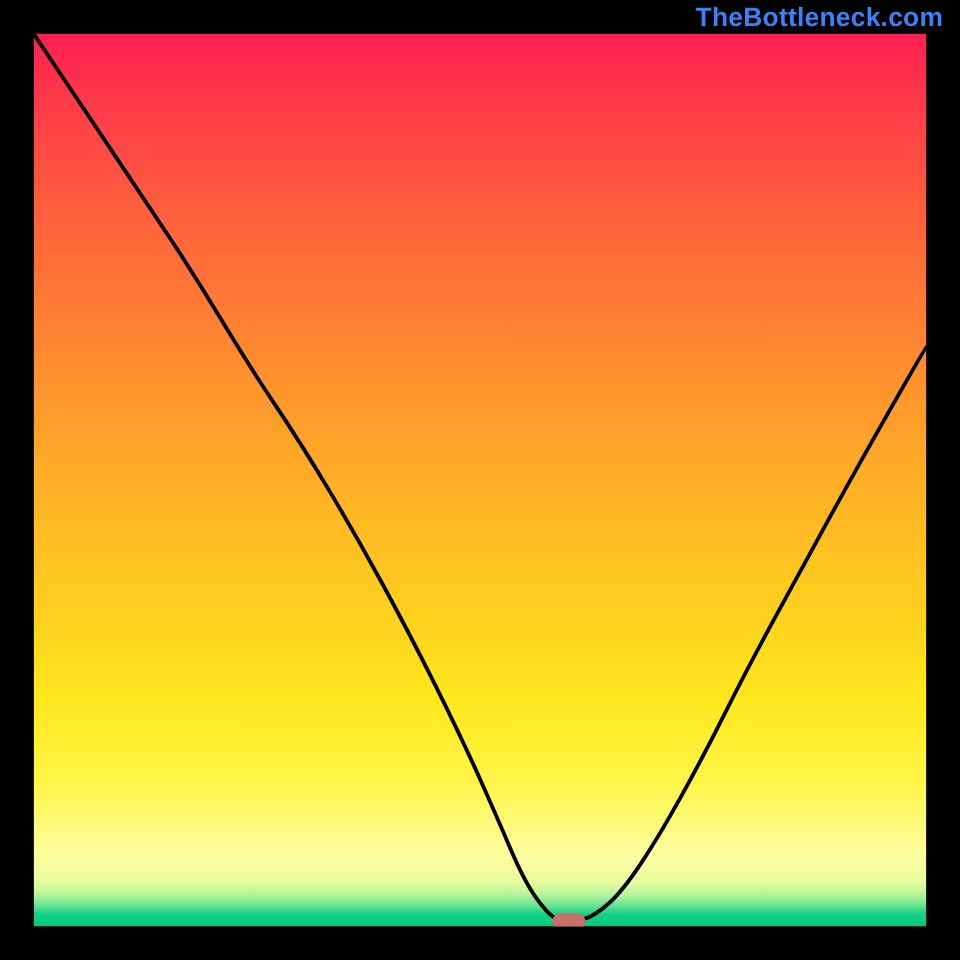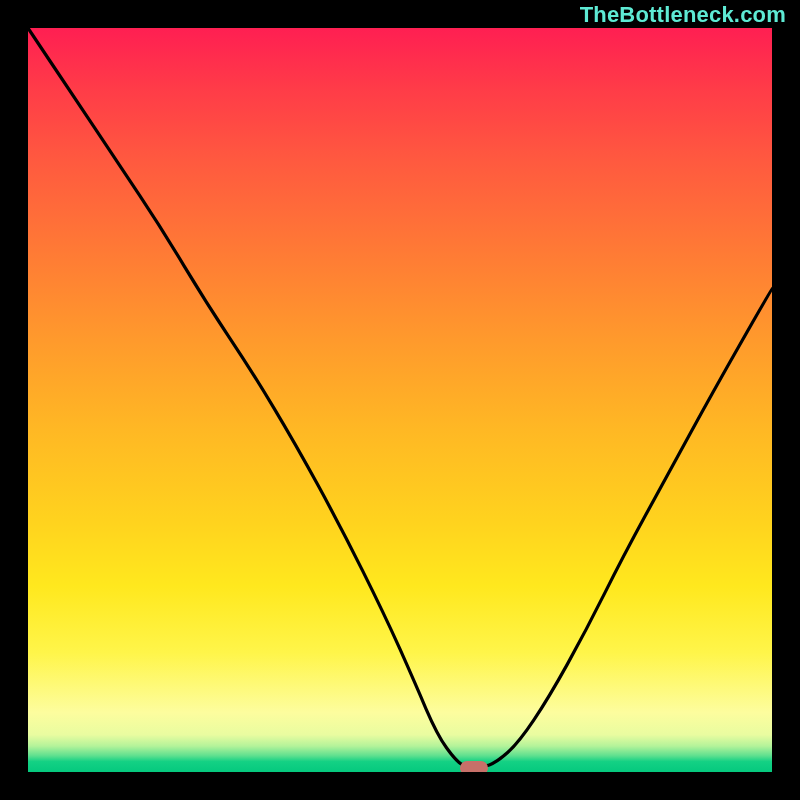--- a/index.html
+++ b/index.html
@@ -14,21 +14,21 @@
   .frame {
     position: relative;
     width: 800px;
     height: 800px;
     background: #000;
   }
   .watermark {
     position: absolute;
     top: 2px;
     right: 14px;
-    color: #5eead4;
+    color: #3b82f6;
     font-size: 22px;
     font-weight: 600;
     letter-spacing: 0.2px;
     user-select: none;
   }
   
   .plot {
     position: absolute;
     left: 28px;
     top: 28px;

